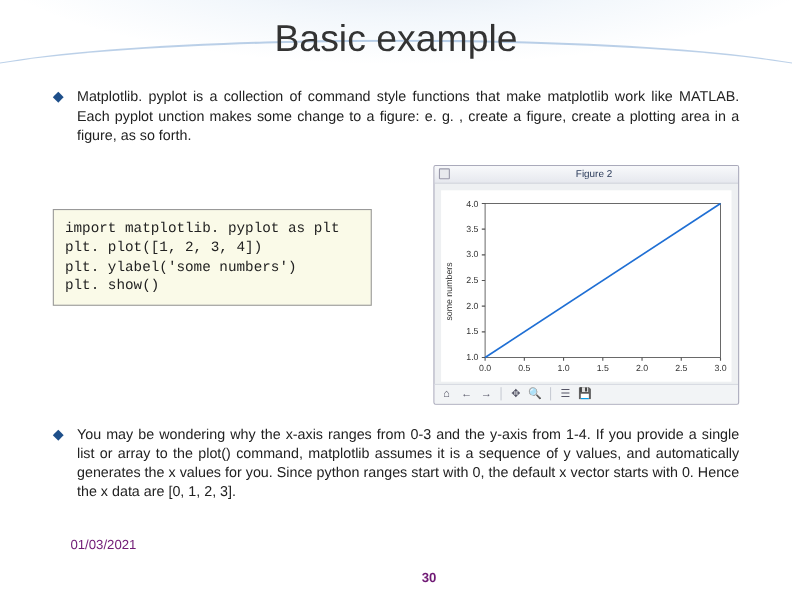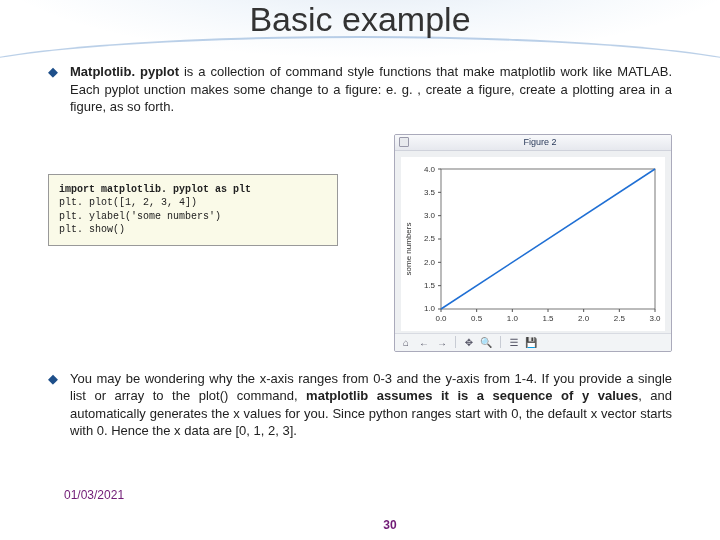--- a/index.html
+++ b/index.html
@@ -29,20 +29,21 @@
     z-index: 0;
     pointer-events: none;
   }
   .title {
     position: relative;
     z-index: 1;
     text-align: center;
     font-family: Arial, sans-serif;
     font-size: 34px;
     color: #333;
+    padding-top: 16px;
     font-weight: 400;
   }
   .content {
     position: relative;
     z-index: 1;
     padding: 24px 48px 0 48px;
   }
   .bullet-block {
     display: flex;
     margin-bottom: 18px;
@@ -65,21 +66,21 @@
     display: flex;
     justify-content: space-between;
     align-items: flex-start;
     margin: 8px 0 18px 0;
   }
   .code-box {
     flex: 0 0 290px;
     background: #fafae8;
     border: 1px solid #999;
     font-family: "Courier New", monospace;
-    font-size: 10px;
+    font-size: 13px;
     line-height: 1.35;
     padding: 8px 10px;
     white-space: pre;
     color: #222;
     margin-top: 40px;
   }
   .figure-wrap {
     flex: 0 0 278px;
     border: 1px solid #aab;
     border-radius: 2px;
@@ -132,21 +133,21 @@
     bottom: 8px;
     left: 0;
     width: 100%;
     display: flex;
     font-size: 12px;
     color: #701a75;
     padding: 0 64px;
   }
   .footer-date { flex: 0 0 auto; }
   .footer-page { flex: 1; text-align: center; font-weight: bold; margin-top: 30px; }
-  .bold { font-weight: bold; }
+  .bold { font-weight: normal; }
 </style>
 </head>
 <body>
 
 <div class="deco-top"></div>
 <div class="deco-arc"></div>
 
 <h1 class="title">Basic example</h1>
 
 <div class="content">

